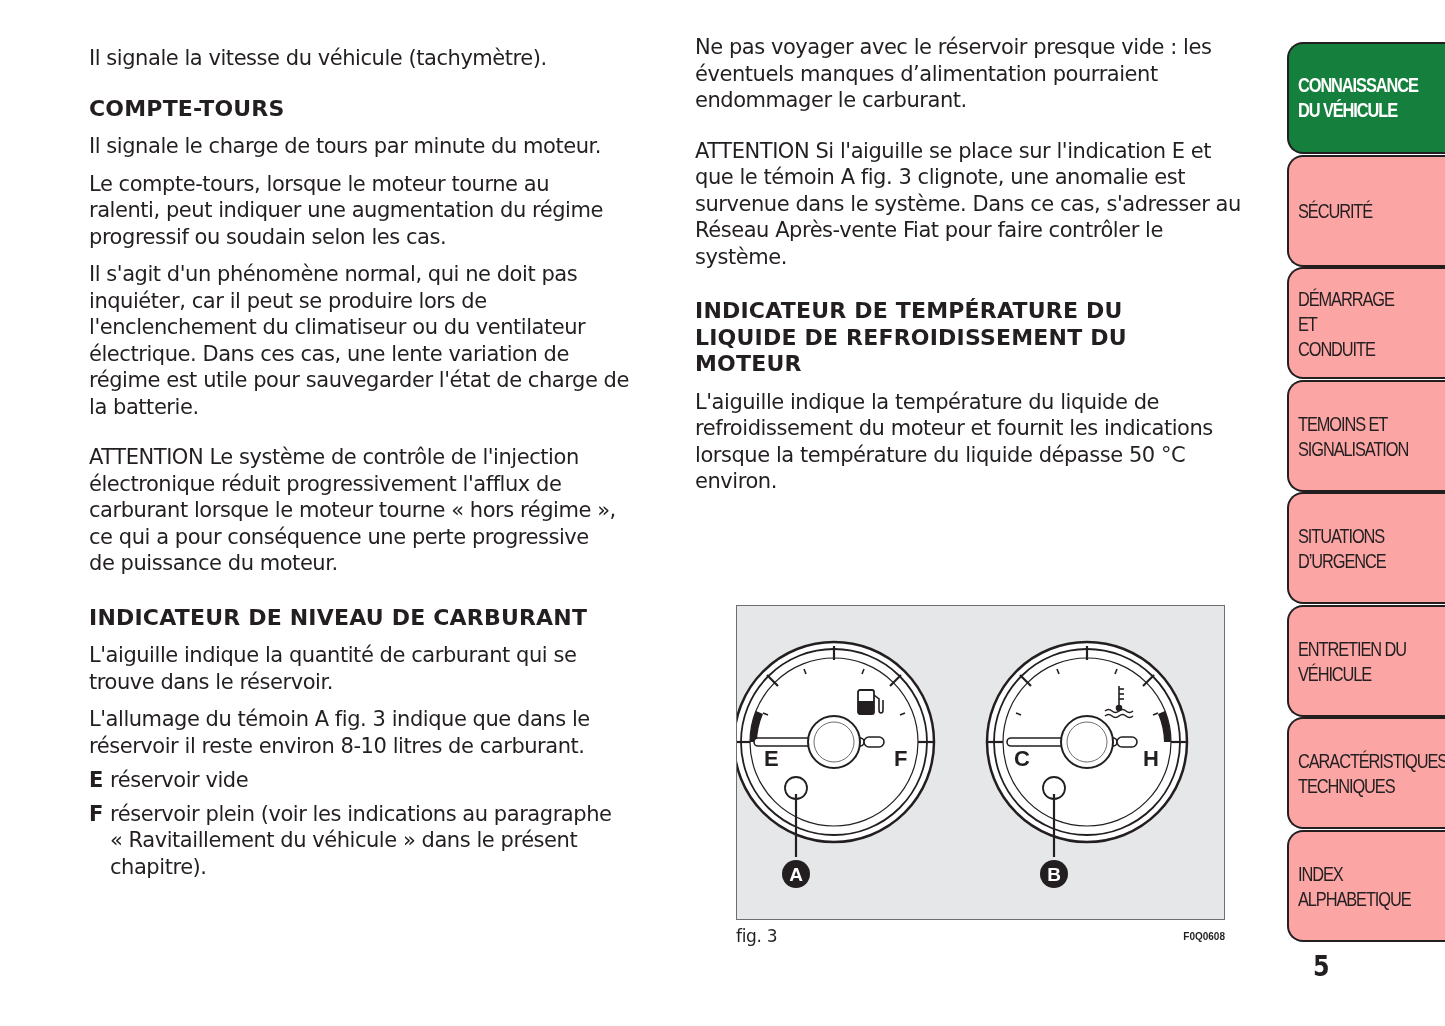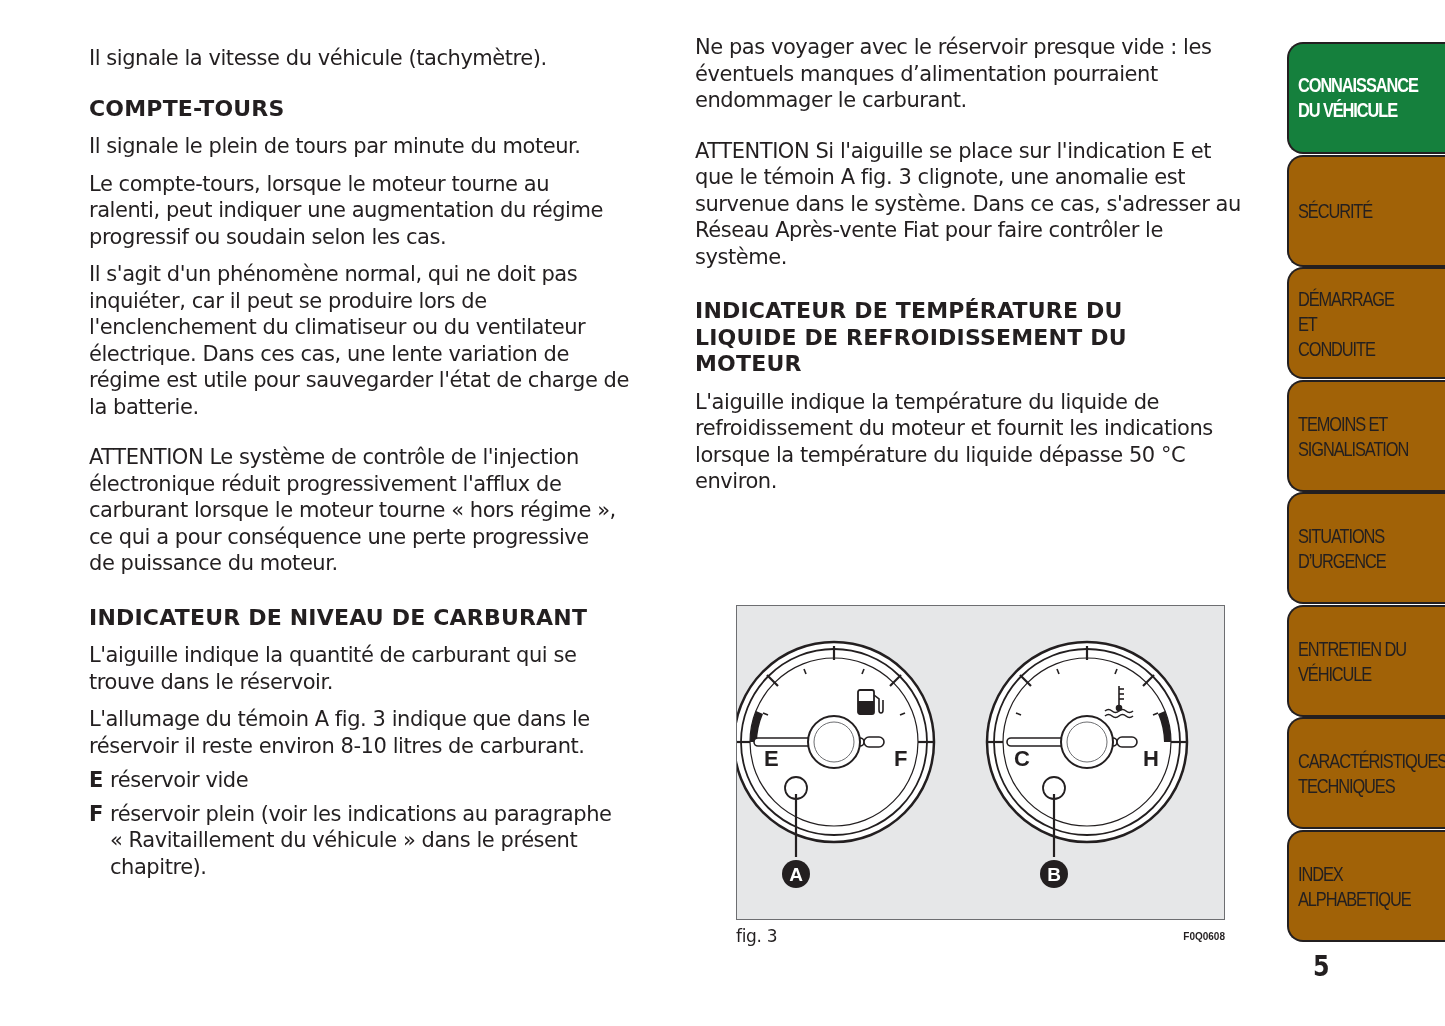--- a/index.html
+++ b/index.html
@@ -30,21 +30,21 @@
     background: #e6e7e8; border: 1.5px solid #6d6e71; box-sizing: border-box; }
   .figure svg { position: absolute; left: 0; top: 0; }
   .fig-caption { position: absolute; left: 736px; top: 926px; font-size: 17px; font-family: "DejaVu Sans", sans-serif; color: #231f20; letter-spacing: -0.3px; }
   .fig-code { position: absolute; right: 220px; top: 931px; font-size: 10px; font-weight: bold; font-family: "Liberation Sans", sans-serif; color: #231f20; }
 
   
   .tabs { position: absolute; left: 1287px; top: 42px; width: 158px; }
   .tab {
     position: relative; height: 112px; box-sizing: border-box;
     border: 2px solid #231f20; border-right: none; border-radius: 16px 0 0 16px;
-    background: #a16207; margin-bottom: 0.5px;
+    background: #fca5a5; margin-bottom: 0.5px;
     padding: 0 0 0 9px; display: flex; align-items: center;
   }
   .tab.active { background: #15803d; color: #ffffff; align-items: flex-start; padding-top: 28px; }
   .tab .tab-label {
     font-family: "Liberation Sans", sans-serif; font-size: 21px; line-height: 25px;
     letter-spacing: -1.4px; transform: scaleX(0.78); transform-origin: left center;
     white-space: pre-line; text-transform: uppercase; width: 190px;
   }
   .tab.active .tab-label { font-weight: bold; }
   .page-number {
@@ -55,21 +55,21 @@
 </head>
 <body>
 
 <div class="col col-left">
   <div class="gap-s"></div>
   <p>Il signale la vitesse du véhicule (tachymètre).</p>
   <div class="gap-l"></div>
 
   <h2>COMPTE-TOURS</h2>
   <div class="gap-s"></div>
-  <p>Il signale le plein de tours par minute du moteur.</p>
+  <p>Il signale le charge de tours par minute du moteur.</p>
   <div class="gap-s"></div>
   <p>Le compte-tours, lorsque le moteur tourne au
 ralenti, peut indiquer une augmentation du régime
 progressif ou soudain selon les cas.</p>
   <div class="gap-s"></div>
   <p>Il s'agit d'un phénomène normal, qui ne doit pas
 inquiéter, car il peut se produire lors de
 l'enclenchement du climatiseur ou du ventilateur
 électrique. Dans ces cas, une lente variation de
 régime est utile pour sauvegarder l'état de charge de

